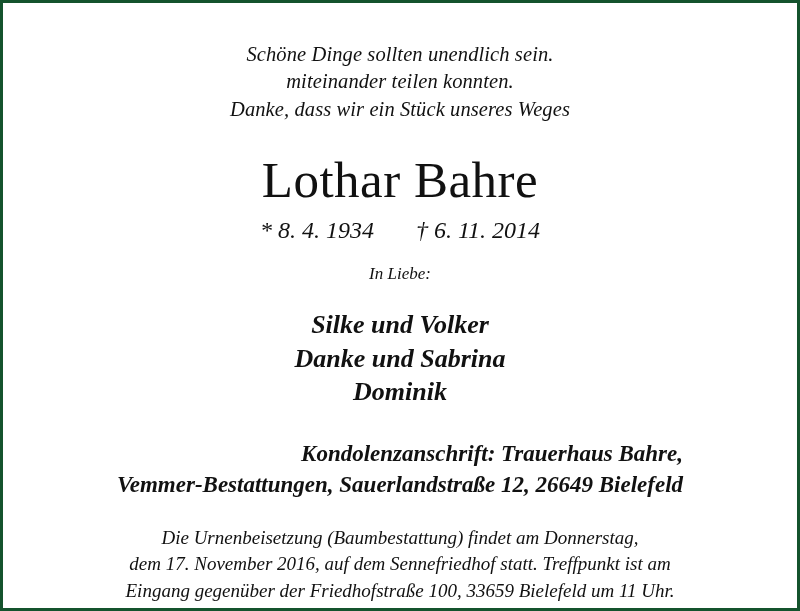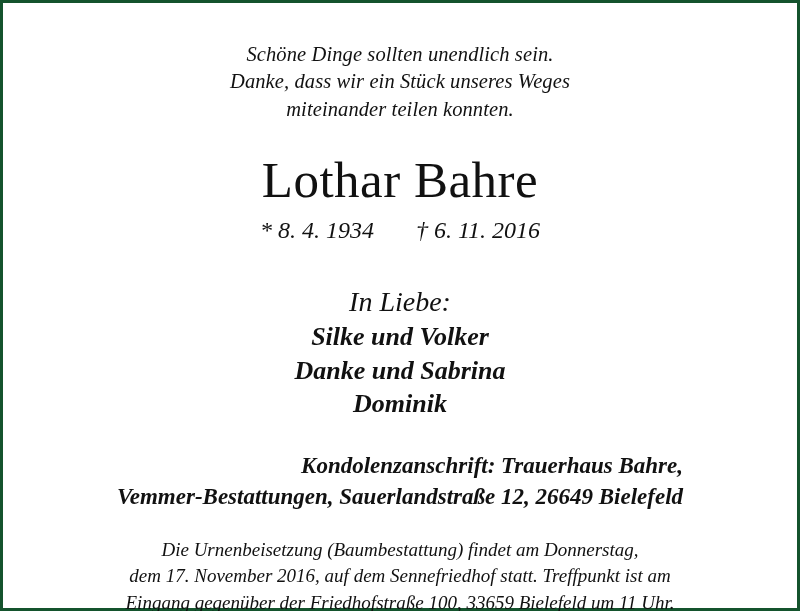--- a/index.html
+++ b/index.html
@@ -47,28 +47,28 @@
     margin-top: 8px;
     font-size: 24px;
     font-style: italic;
     text-align: left;
     display: flex;
     gap: 42px;
     justify-content: center;
   }
 
   .inlove {
-    margin-top: 42px;
-    font-size: 28px;
+    margin-top: 20px;
+    font-size: 17px;
     font-style: italic;
     text-align: center;
   }
 
   .family {
-    margin-top: 2px;
+    margin-top: 24px;
     text-align: center;
     font-size: 26px;
     font-style: italic;
     font-weight: bold;
     line-height: 1.29;
   }
 
   .condolence {
     margin-top: 30px;
     text-align: right;
@@ -88,29 +88,29 @@
   }
   .notice div { white-space: nowrap; }
 </style>
 </head>
 <body>
 
 <div class="obituary">
 
   <div class="motto">
     <div>Schöne Dinge sollten unendlich sein.</div>
+    <div>miteinander teilen konnten.</div>
     <div>Danke, dass wir ein Stück unseres Weges</div>
-    <div>miteinander teilen konnten.</div>
   </div>
 
   <div class="name">Lothar Bahre</div>
 
   <div class="dates">
     <span>* 8. 4. 1934</span>
-    <span>† 6. 11. 2016</span>
+    <span>† 6. 11. 2014</span>
   </div>
 
   <div class="inlove">In Liebe:</div>
 
   <div class="family">
     <div>Silke und Volker</div>
     <div>Danke und Sabrina</div>
     <div>Dominik</div>
   </div>
 

